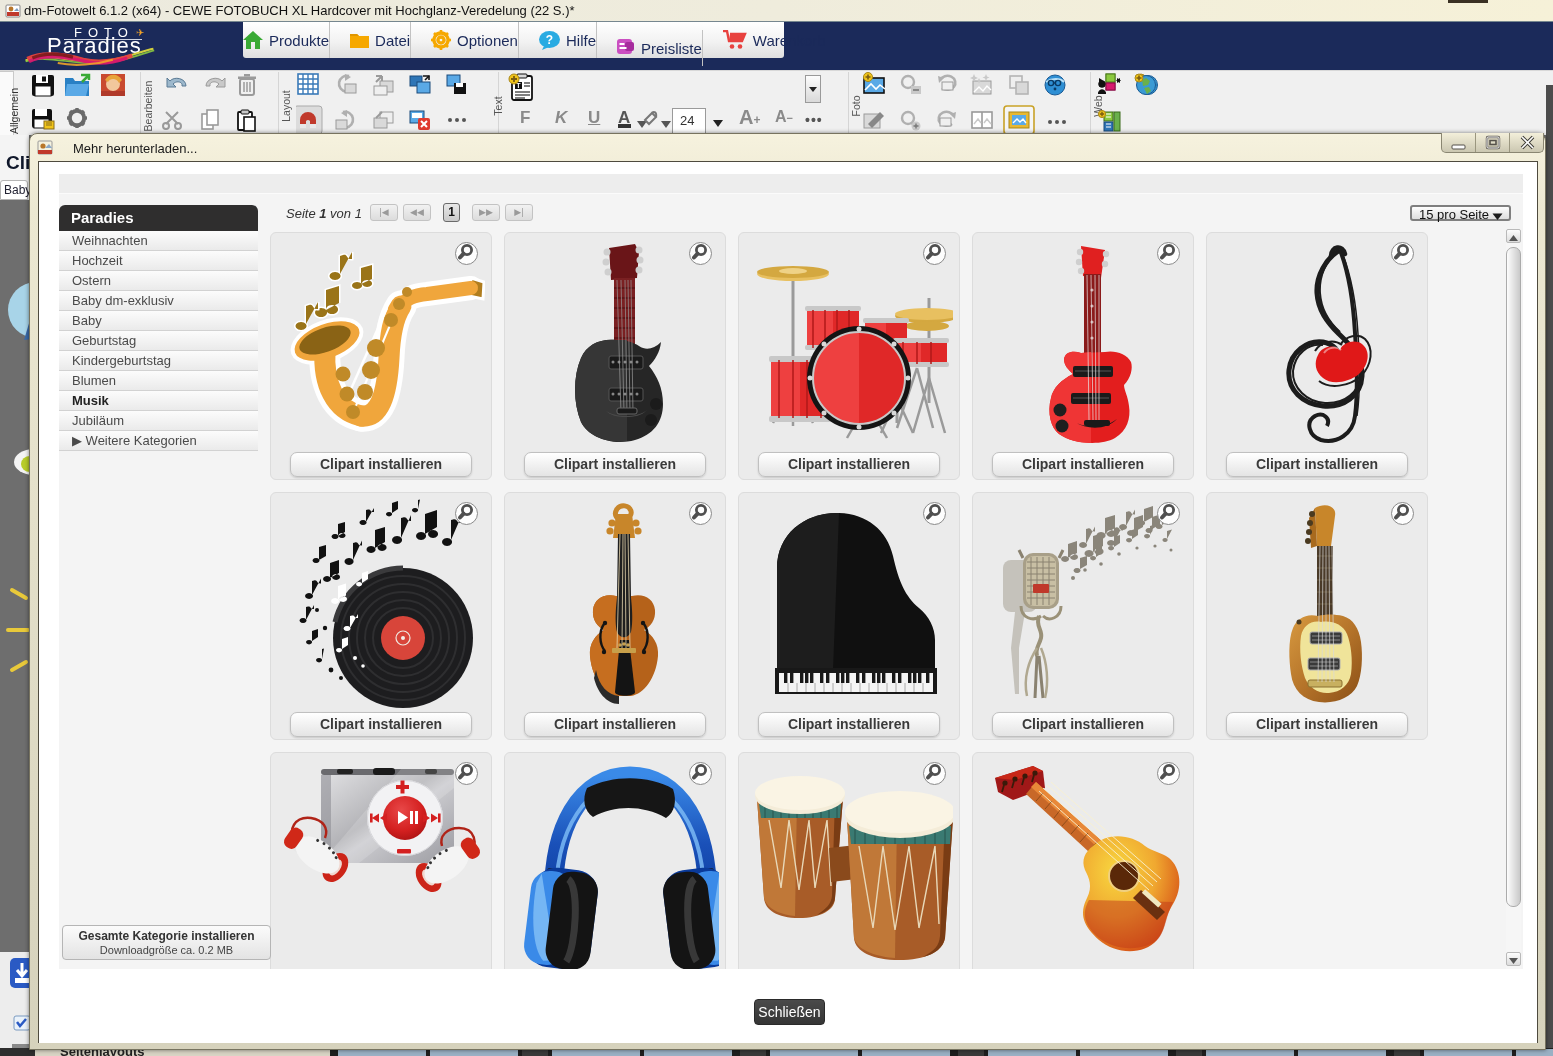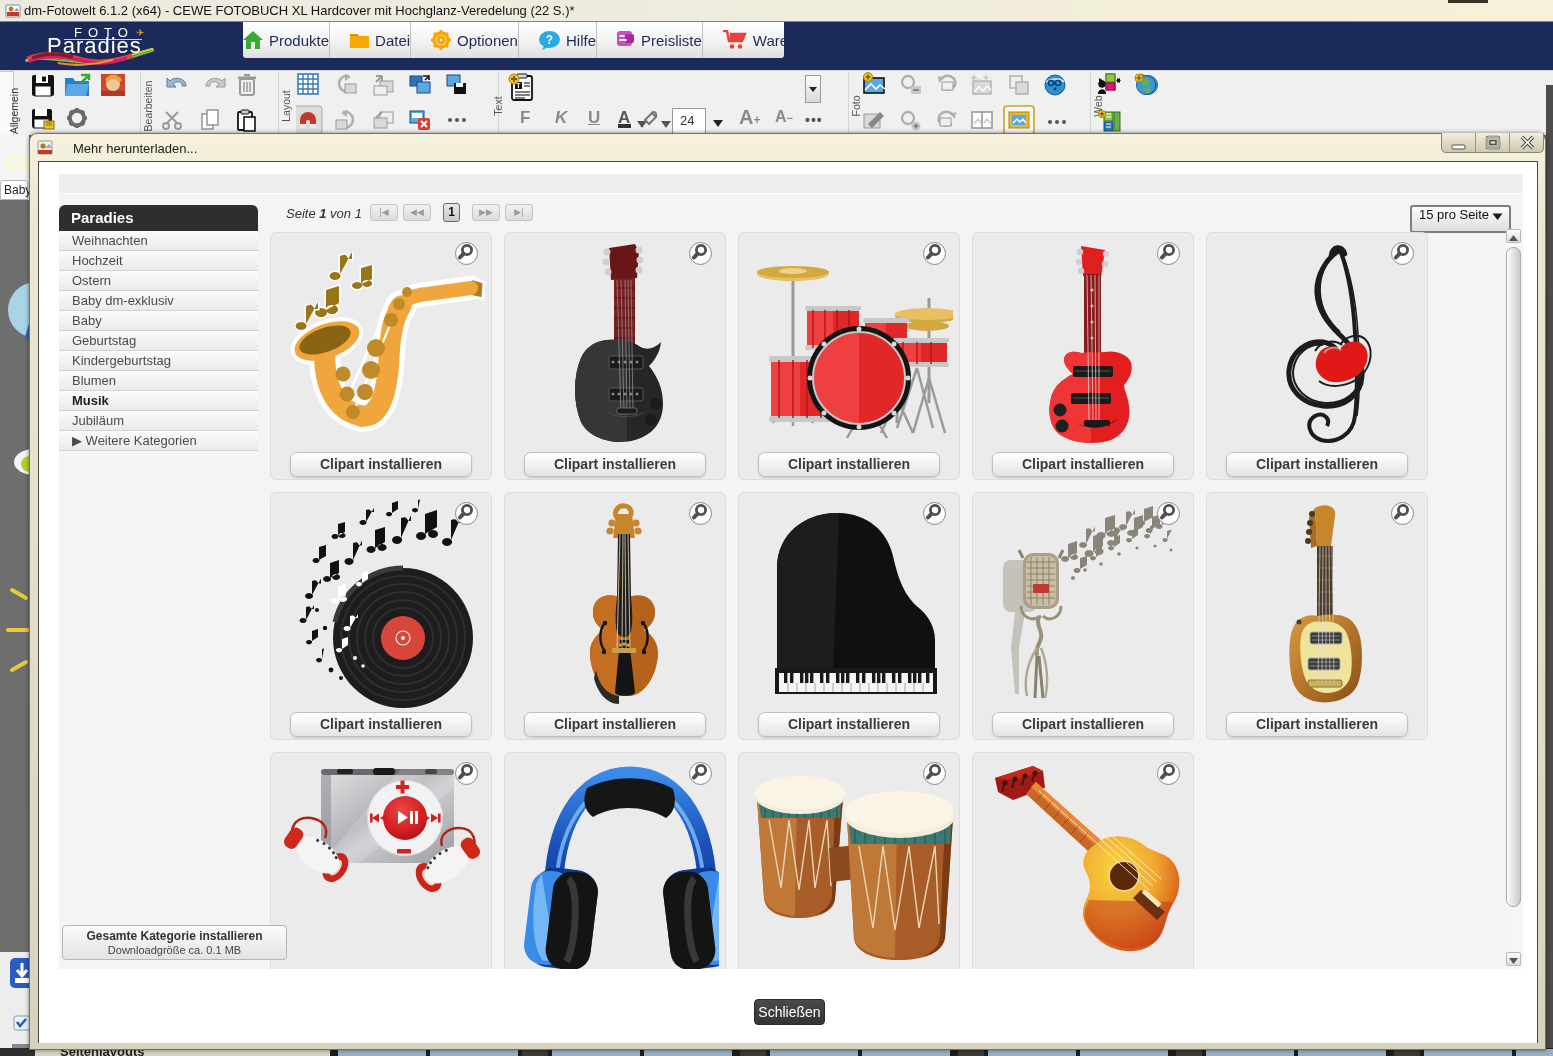--- a/index.html
+++ b/index.html
@@ -43,37 +43,37 @@
 #cat { left:59px; top:205px; width:199px; }
 #cathead { height:26px; background:#2f2e2e; border-radius:6px 6px 0 0; color:#fff; font-weight:bold; font-size:15px; line-height:26px; padding-left:12px; }
 .citem { height:20px; background:linear-gradient(180deg,#fcfcfc,#eaeaea); border-bottom:1px solid #d2d2d2; font-size:13px; color:#4a4a4a; line-height:19px; padding-left:13px; }
 
 
 #pag { left:286px; top:206px; font-size:13px; font-style:italic; color:#333; }
 .pbtn { position:absolute; top:204px; height:17px; border:1px solid #c3c3c3; border-radius:3px; background:linear-gradient(180deg,#f2f2f2,#dcdcdc); color:#9a9a9a; font-size:9px; text-align:center; line-height:15px; }
 #pcur { position:absolute; top:203px; width:17px; height:19px; border:1px solid #6a6a6a; border-radius:3px; background:linear-gradient(180deg,#e8e8e8,#c9c9c9); color:#111; font-size:12px; font-weight:bold; text-align:center; line-height:17px; }
 
 
-#persel { left:1410px; top:205px; width:101px; height:28px; border:2px solid #7f7f7f; border-radius:3px; background:linear-gradient(180deg,#fdfdfd,#dedede); font-size:13px; color:#111; line-height:16px; padding-left:7px; }
+#persel { left:1410px; top:205px; width:101px; height:16px; border:2px solid #7f7f7f; border-radius:3px; background:linear-gradient(180deg,#fdfdfd,#dedede); font-size:13px; color:#111; line-height:16px; padding-left:7px; }
 
 
 #cardsclip { left:59px; top:174px; width:1464px; height:1023px; overflow:hidden; }
 .card { position:absolute; width:222px; height:248px; background:#ebebeb; border:1px solid #dcdcdc; border-radius:6px; }
 .card > svg { position:absolute; left:8px; top:5px; }
 .mag { position:absolute; left:184px; top:9px; width:23px; height:23px; border-radius:50%; background:#fdfdfd; border:1.5px solid #8a8a8a; }
 .cbtn { position:absolute; width:182px; height:25px; left:19px; top:219px; border:1px solid #c0c0c0; border-radius:7px; background:linear-gradient(180deg,#ffffff,#e4e4e4); font-size:14px; font-weight:bold; color:#3a3a3a; text-align:center; line-height:23px; box-shadow:0 1px 2px rgba(0,0,0,.15); }
 
 
 #sb { left:1506px; top:229px; width:15px; height:740px; background:#f6f6f6; }
 #sbup { left:1506px; top:229px; width:15px; height:14px; background:linear-gradient(180deg,#fdfdfd,#dcdcdc); border:1px solid #b9b9b9; border-radius:2px; }
 #sbthumb { left:1506px; top:247px; width:15px; height:660px; background:linear-gradient(90deg,#fdfdfd,#c9c9c9); border:1px solid #ababab; border-radius:7px; }
 #sbdn { left:1506px; top:952px; width:15px; height:14px; background:linear-gradient(180deg,#fdfdfd,#dcdcdc); border:1px solid #b9b9b9; border-radius:2px; }
 
 
-#gesamt { left:62px; top:925px; width:225px; height:35px; border:1px solid #b5b5b5; border-radius:4px; background:linear-gradient(180deg,#fbfbfb,#e3e3e3); text-align:center; }
+#gesamt { left:62px; top:925px; width:209px; height:35px; border:1px solid #b5b5b5; border-radius:4px; background:linear-gradient(180deg,#fbfbfb,#e3e3e3); text-align:center; }
 #gesamt .l1 { font-size:12px; font-weight:bold; color:#333; margin-top:3px; }
 #gesamt .l2 { font-size:11px; color:#444; margin-top:1px; }
 
 
 #foot { left:39px; top:969px; width:1498px; height:74px; background:#ffffff; }
 #close { left:754px; top:999px; width:71px; height:26px; background:linear-gradient(180deg,#4a4a4a,#353535); border:1px solid #2a2a2a; border-radius:4px; color:#fff; font-size:14px; text-align:center; line-height:24px; }
 </style>
 </head>
 <body>
 <div id="stage">
@@ -120,21 +120,21 @@
             <line x1="14" y1="14" x2="17" y2="17"></line>
             <line x1="3" y1="17" x2="6" y2="14"></line>
             <line x1="14" y1="6" x2="17" y2="3"></line>
           </g>
         </svg>Optionen</div>
     <div class="mitem" style="width:71px;"><svg width="21" height="19" viewBox="0 0 21 19">
           <ellipse cx="10.5" cy="8.5" rx="10.5" ry="8.5" fill="#29abe2"></ellipse>
           <path d="M5 15 L3 19 L10 16 Z" fill="#29abe2"></path>
           <text x="10.5" y="13" font-size="12" font-weight="bold" fill="#fff" text-anchor="middle" font-family="Liberation Sans">?</text>
         </svg>Hilfe</div>
-    <div class="mitem" style="width:93px;"><svg width="18" height="18" viewBox="0 0 18 18">
+    <div class="mitem" style="width:93px;margin-top:8px;"><svg width="18" height="18" viewBox="0 0 18 18">
           <rect x="0" y="0" width="15" height="15" rx="3" fill="#ca4ec1"></rect>
           <rect x="8" y="3" width="9" height="9" rx="2" fill="#a62b9d"></rect>
           <rect x="2.5" y="4" width="5" height="2" fill="#fff"></rect>
           <rect x="2.5" y="8" width="7" height="2" fill="#fff"></rect>
         </svg>Preisliste</div>
     <div class="mitem" style="width:110px;"><svg width="24" height="20" viewBox="0 0 24 20">
           <path d="M0 1 L4 1 L6 11 L19 11 L22 4 L7 4" fill="none" stroke="#e8423f" stroke-width="2.4"></path>
           <path d="M6 11 L19 11 L22 4 L7 4 Z" fill="#e8423f"></path>
           <circle cx="9" cy="16.5" r="2.3" fill="#e8423f"></circle>
           <circle cx="17" cy="16.5" r="2.3" fill="#e8423f"></circle>
@@ -444,21 +444,21 @@
         <rect x="6" y="12" width="9" height="9" fill="#2e75b6" stroke="#1a4a7a"></rect>
         <rect x="16" y="2" width="6" height="19" fill="#6ab04c" stroke="#3a6a1a"></rect>
         <path d="M8 4 h5 M8 7 h5 M8 14 h5 M8 17 h5" stroke="#fff" stroke-width="1"></path>
         <circle cx="4" cy="4" r="3.6" fill="#f0c419" stroke="#a8871a"></circle>
         <path d="M4 1.8 v4.4 M1.8 4 h4.4" stroke="#7a5c10" stroke-width="1.4"></path>
       </g>
   </svg>
   <div class="abs" id="lefttab"></div>
   <div class="vlabel" style="left:-26px;top:105px;width:80px;text-align:center;color:#333;">Allgemein</div>
   <div class="abs" id="leftpanel-top"></div>
-  <div class="abs" style="left:6px;top:152px;font-size:19px;font-weight:bold;color:#fef9c3;">Cli</div>
+  <div class="abs" style="left:6px;top:152px;font-size:19px;font-weight:bold;color:#0f172a;">Cli</div>
   <div class="abs" style="left:0px;top:180px;width:28px;height:20px;background:#fff;border:1px solid #b5b5b5;border-radius:3px 3px 0 0;font-size:12px;color:#223;padding:2px 0 0 3px;">Baby</div>
   <div class="abs" id="leftpanel-dark"></div>
   <svg class="abs" style="left:0px;top:200px;" width="33" height="752" viewBox="0 0 33 752">
     <circle cx="36" cy="110" r="28" fill="#a8d4e8"></circle>
     <path d="M30 120 l8 18 -14 2 Z" fill="#3a6aa8"></path>
     <ellipse cx="34" cy="262" rx="20" ry="13" fill="#f4f4f4"></ellipse>
     <ellipse cx="30" cy="264" rx="9" ry="8" fill="#b8cc2a"></ellipse>
     <ellipse cx="42" cy="264" rx="9" ry="8" fill="#e8e13a"></ellipse>
     <g stroke="#e8c93a" stroke-width="4" stroke-linecap="round">
         <line x1="12" y1="390" x2="26" y2="398"></line>
@@ -1286,18 +1286,18 @@
   <div class="abs" id="sbthumb"></div>
   <div class="abs" id="sbup"><svg width="13" height="12">
         <path d="M6.5 3 L11 9 L2 9 Z" fill="#555"></path>
       </svg></div>
   <div class="abs" id="sbdn"><svg width="13" height="12">
         <path d="M6.5 9 L11 3 L2 3 Z" fill="#555"></path>
       </svg></div>
 
   <div class="abs" id="gesamt">
       <div class="l1">Gesamte Kategorie installieren</div>
-      <div class="l2">Downloadgröße ca. 0.1 MB</div>
+      <div class="l2">Downloadgröße ca. 0.2 MB</div>
     </div>
 
   <div class="abs" id="foot"></div>
   <div class="abs" id="close">Schließen</div>
 </div>
 
 </body></html>

